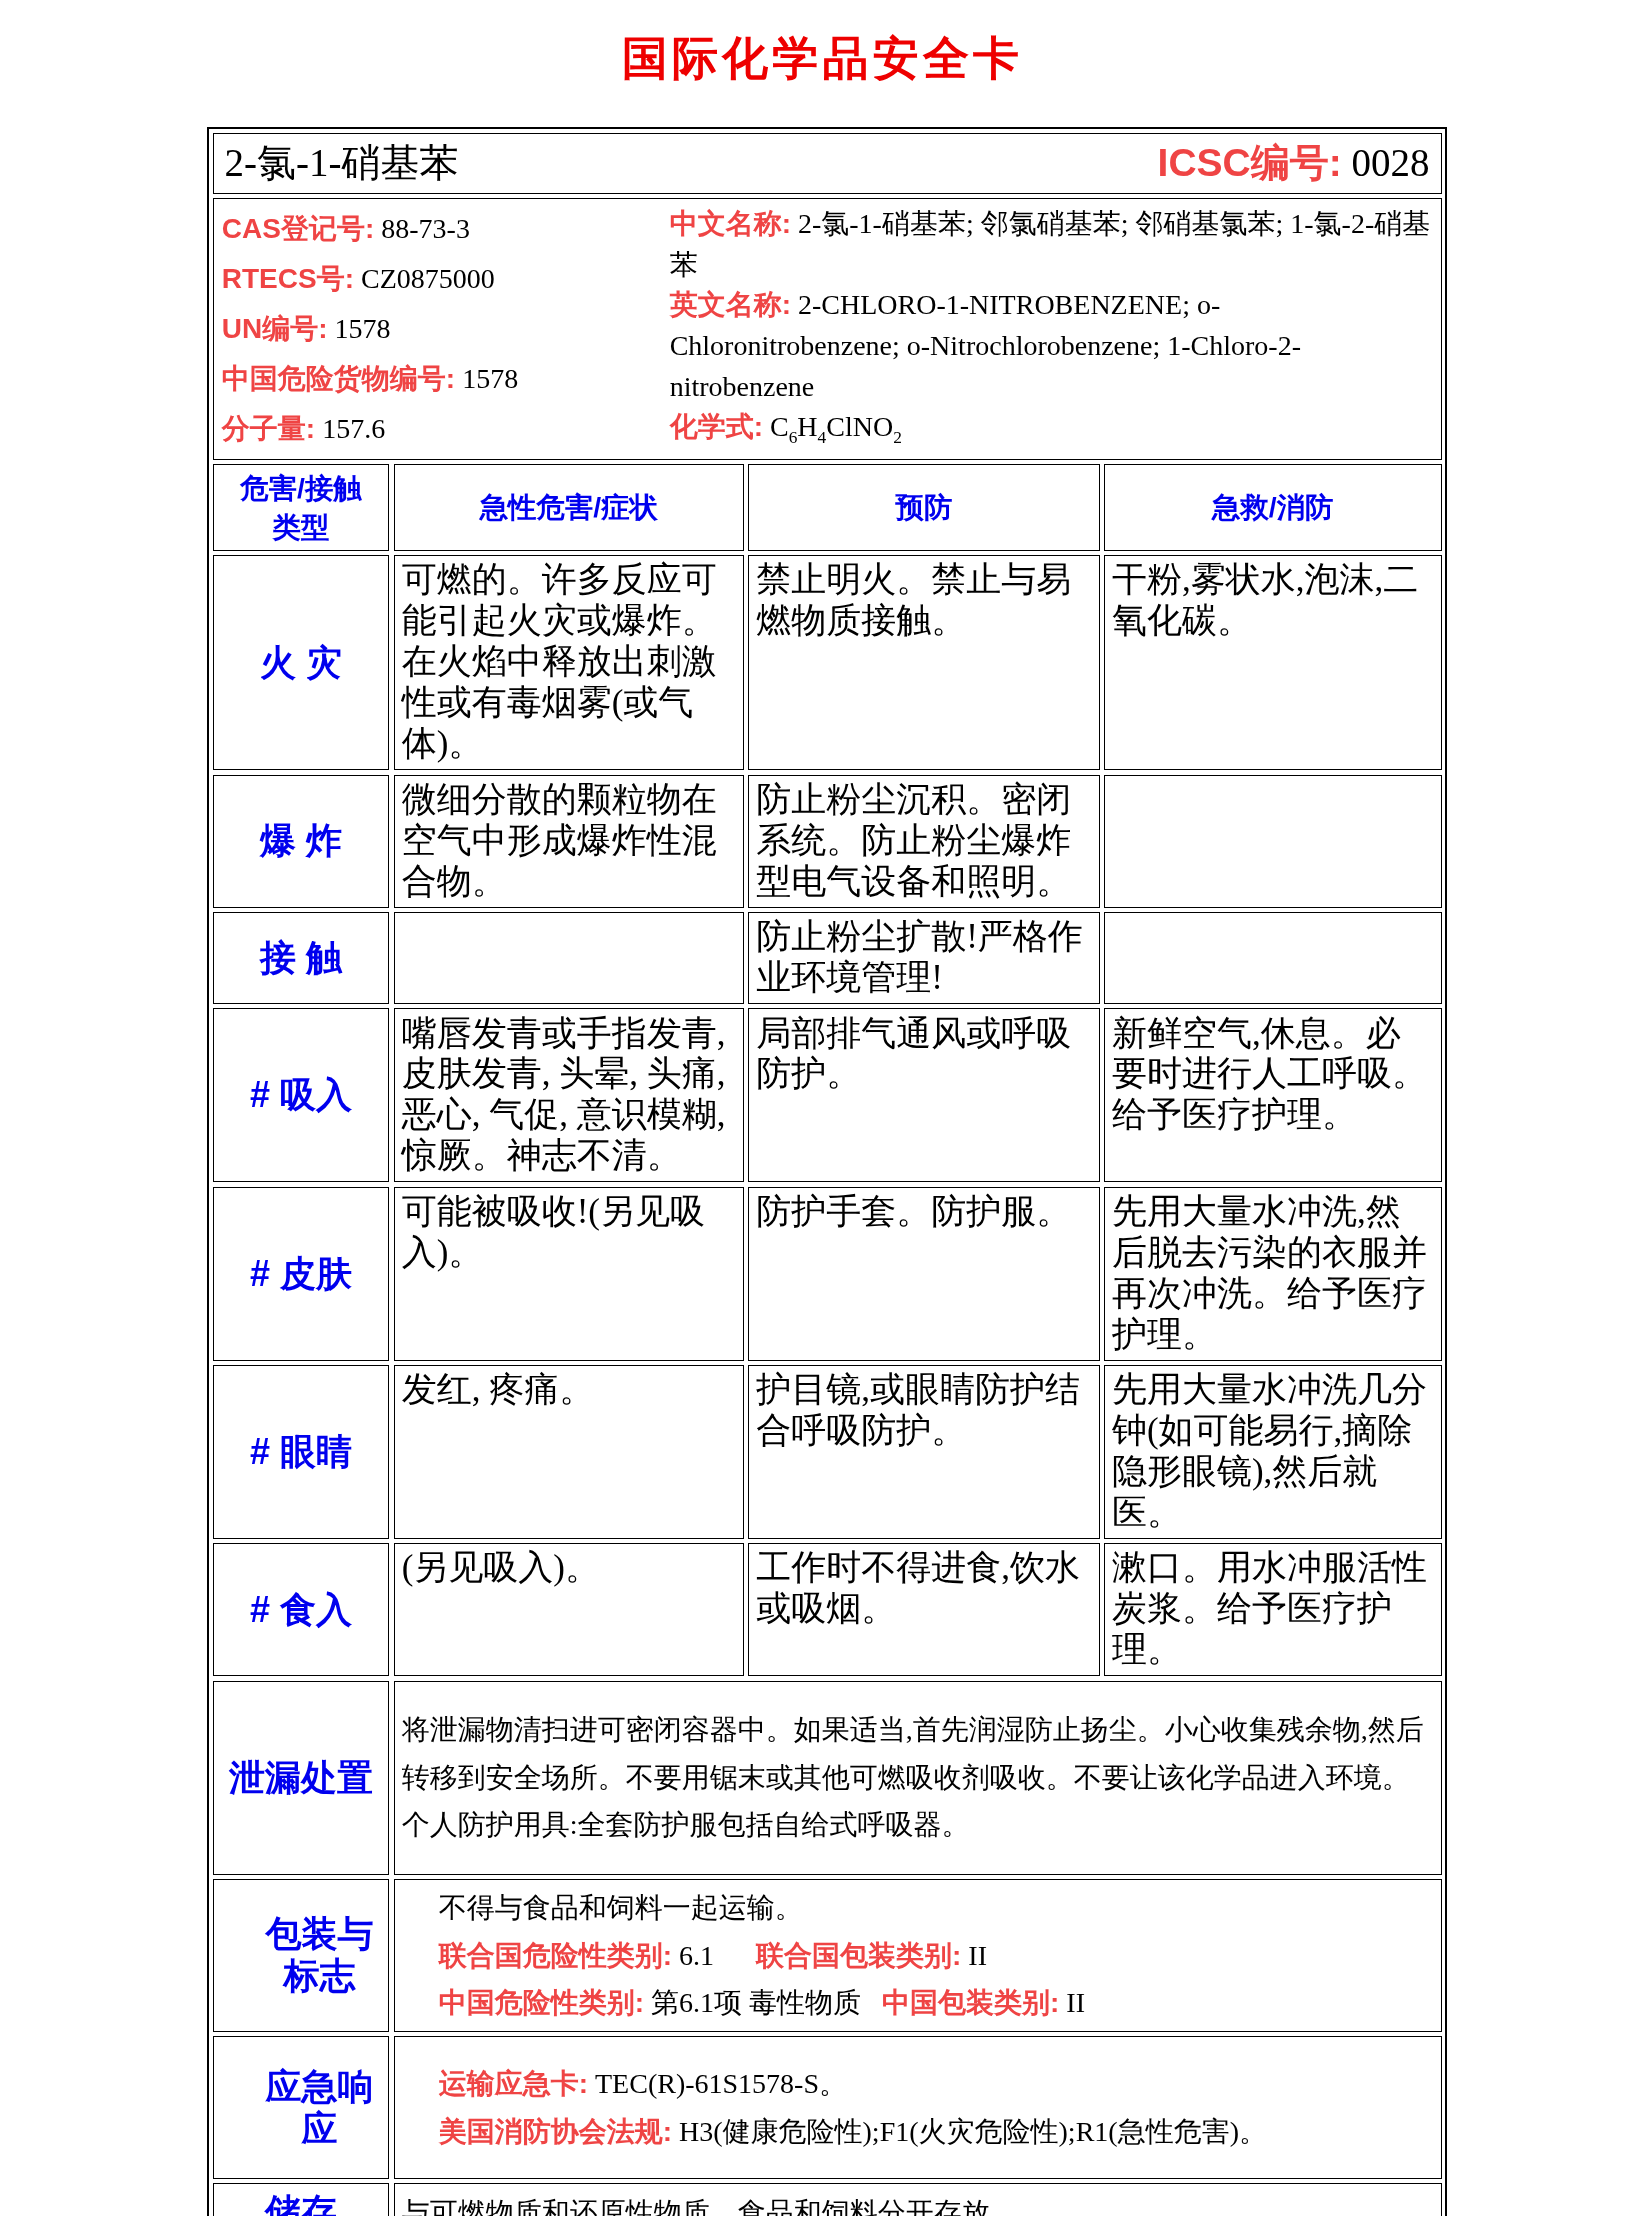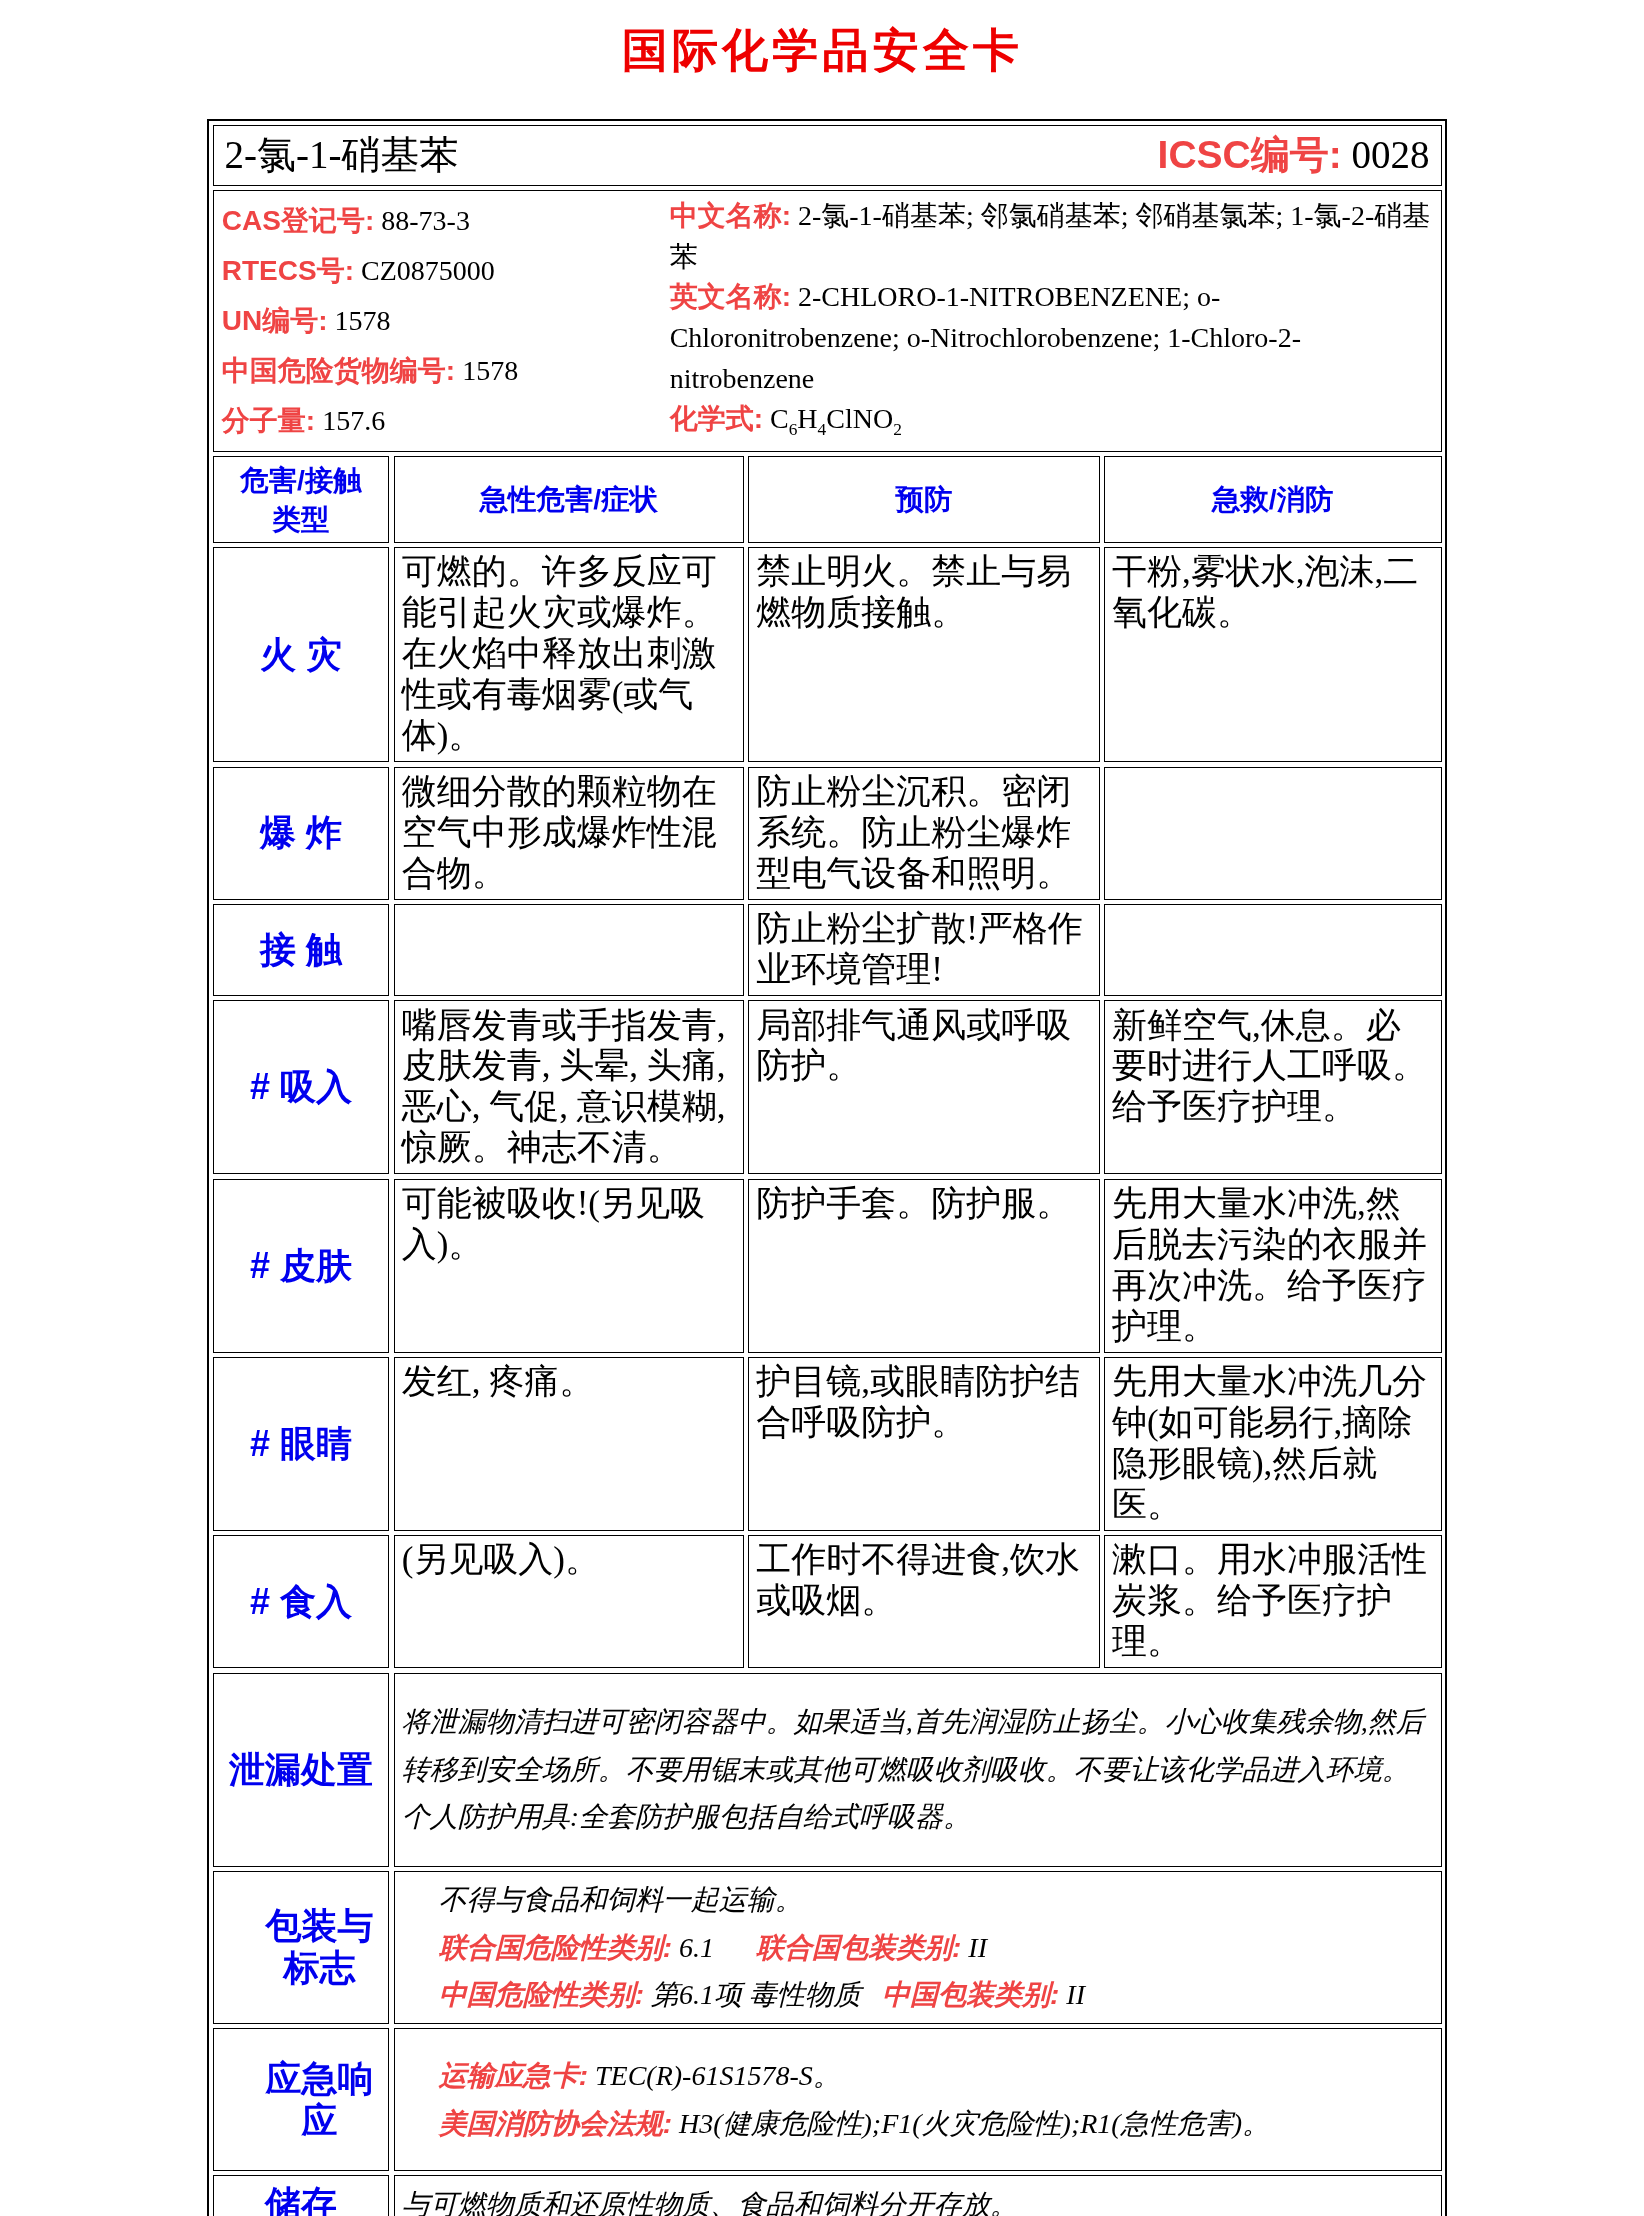--- a/index.html
+++ b/index.html
@@ -3,21 +3,21 @@
 <meta charset="utf-8">
 <style>
   html,body{margin:0;padding:0;background:#ffffff;}
   body{
     width:1645px;height:2216px;position:relative;
     font-family:"Liberation Serif","DejaVu Serif",serif;
     color:#000;
     -webkit-font-smoothing:antialiased;
   }
   .title{
-    margin:0;padding-top:20px;height:67px;
+    margin:0;padding-top:28px;height:67px;
     text-align:center;
     font-family:"Liberation Sans","DejaVu Sans",sans-serif;
     font-size:46px;font-weight:bold;color:#ee0000;
     letter-spacing:4.2px;
   }
   .card{
     width:1240px;margin-left:207px;margin-top:32px;
     border:2.8px solid #000;padding:3.5px;box-sizing:border-box;
     background:#fff;
   }
@@ -54,21 +54,21 @@
     font-weight:bold;color:#0000ee;font-size:28.4px;line-height:1.35;
   }
   .type{
     display:flex;align-items:center;justify-content:center;text-align:center;
     font-family:"Liberation Sans","DejaVu Sans",sans-serif;
     font-weight:bold;color:#0000ee;font-size:36px;
   }
   .txt{font-size:35px;}
   .sec{
     display:flex;flex-direction:column;justify-content:center;
-    font-size:28px;line-height:1.7;font-style:italic;
+    font-size:28px;line-height:1.7;
   }
   .sec-line{white-space:pre-wrap;}
   
   .mh122{min-height:85px;}
   .mh226{min-height:157px;}
   .mh167{min-height:116px;}
   .mh112{min-height:78px;}
   .mh216{min-height:150px;}
   .mh160{min-height:111px;}
   .mh236{min-height:164px;}

